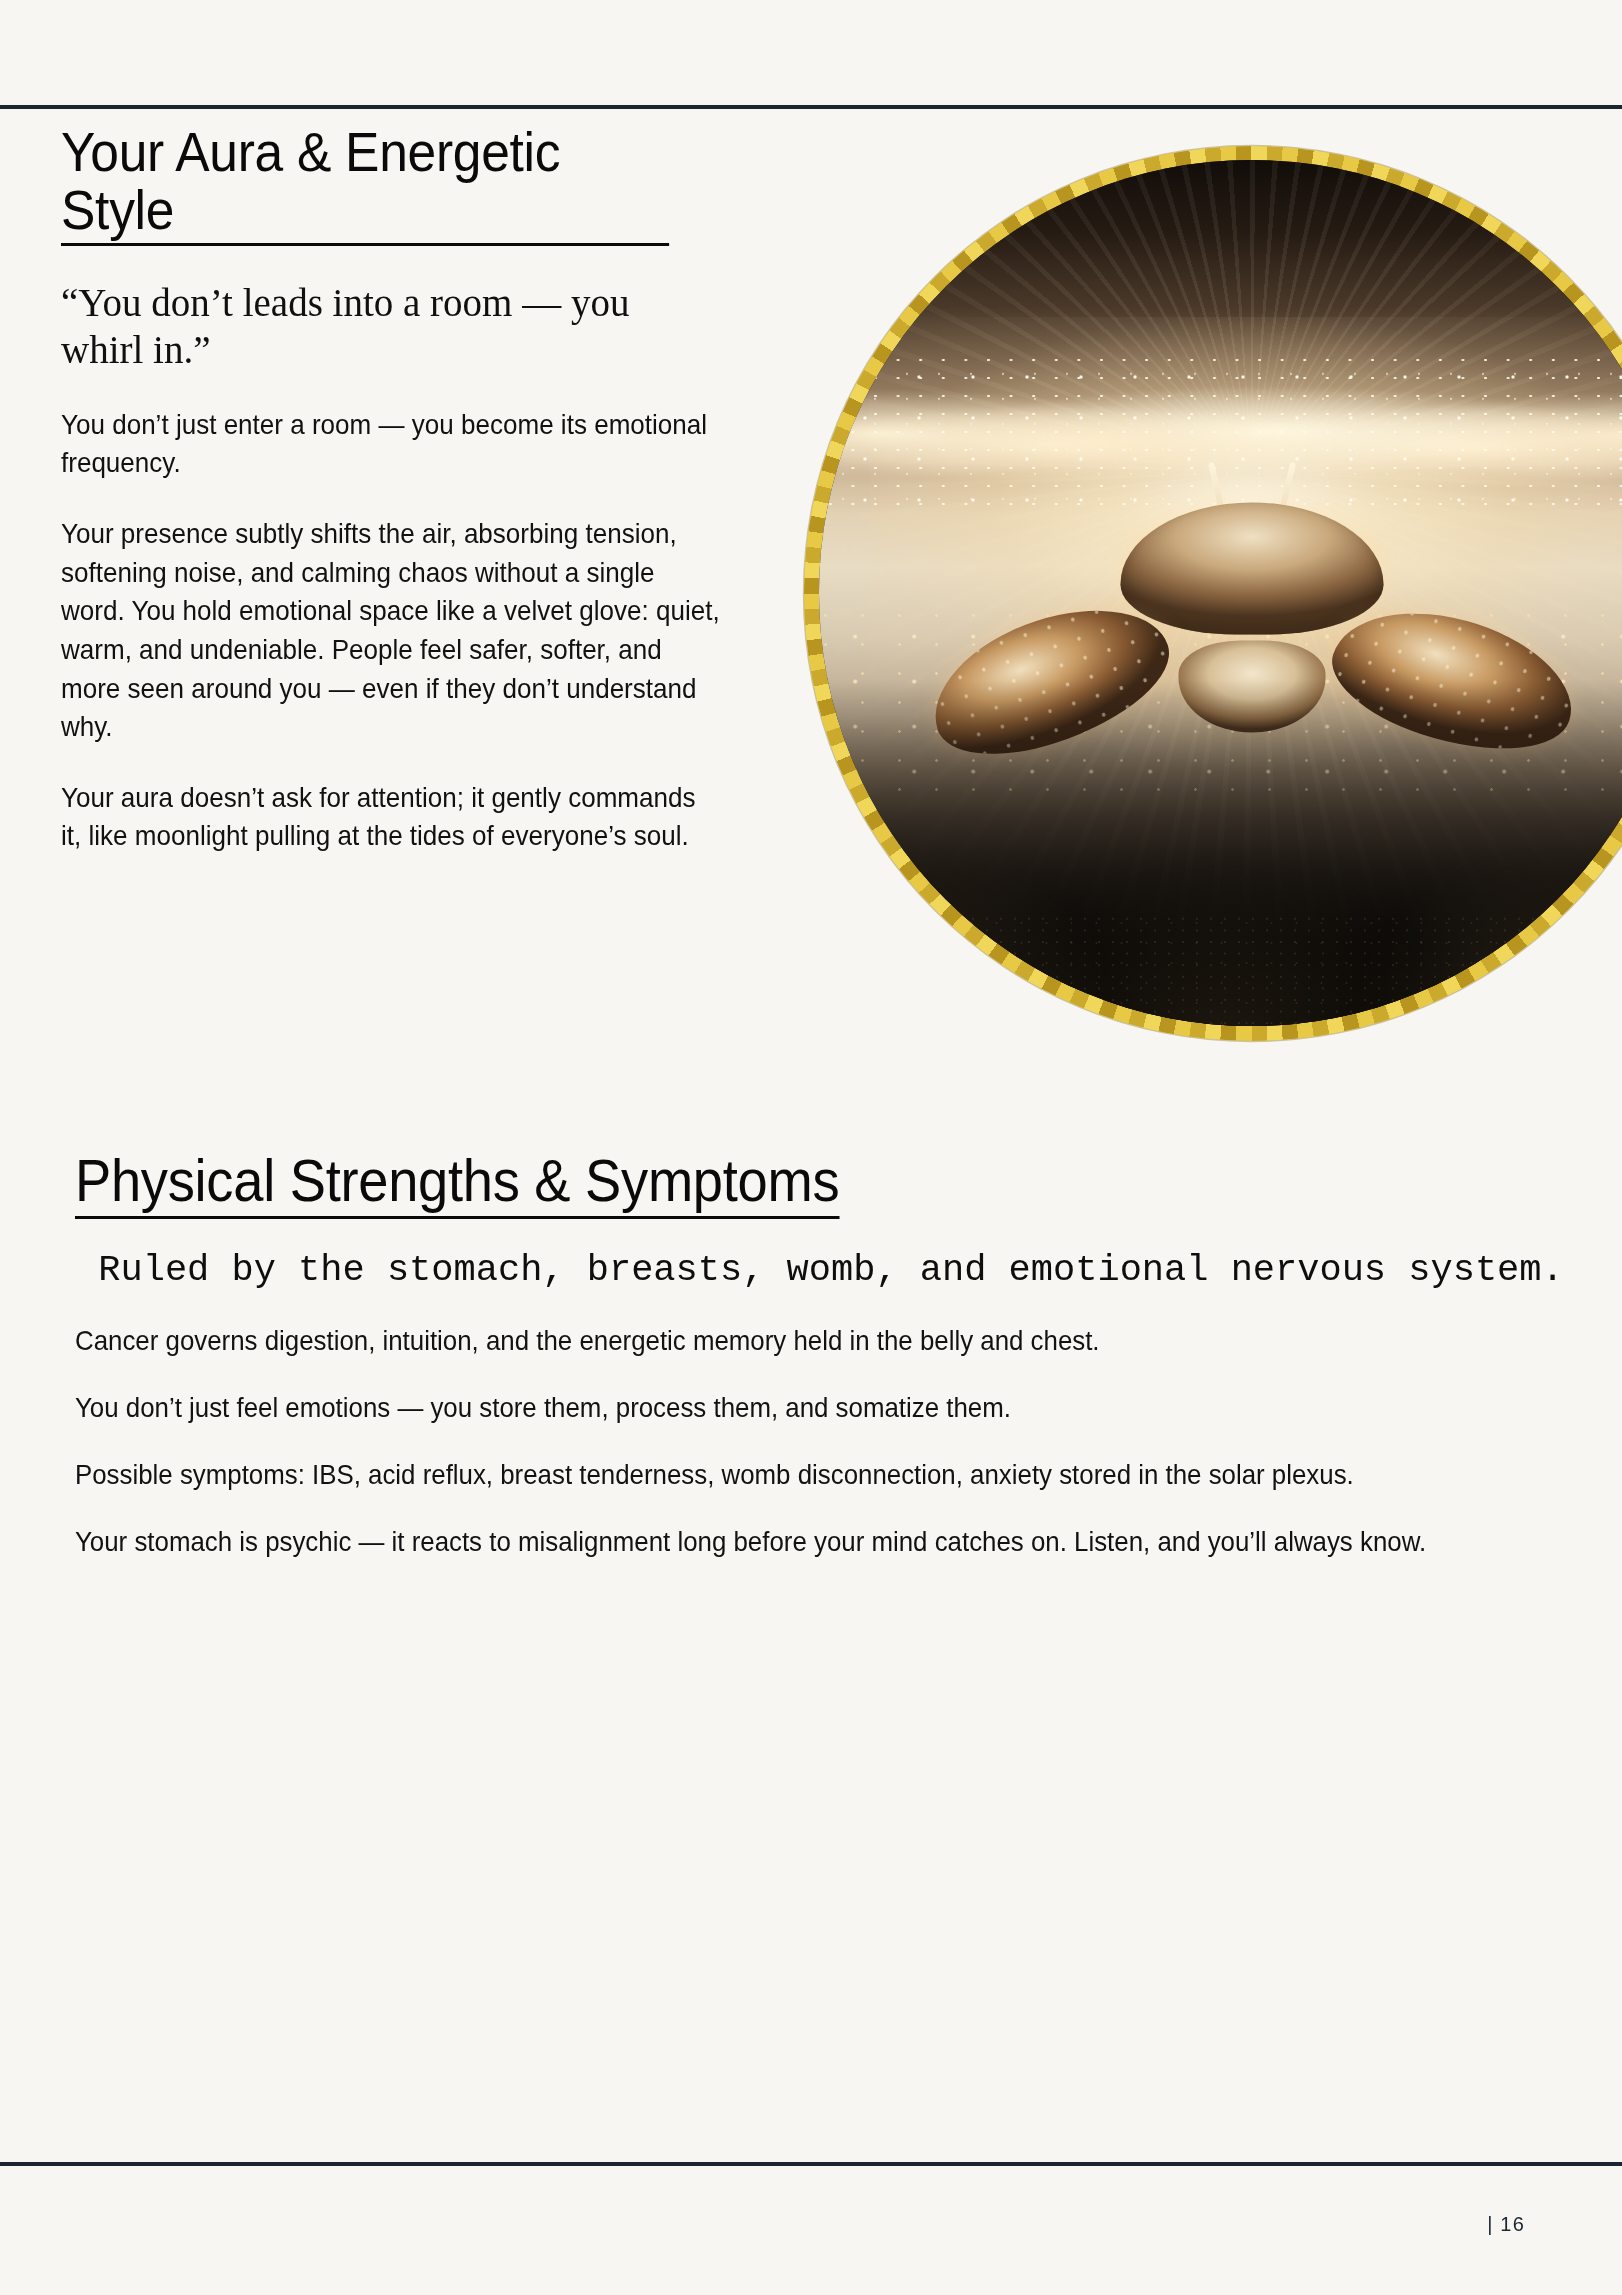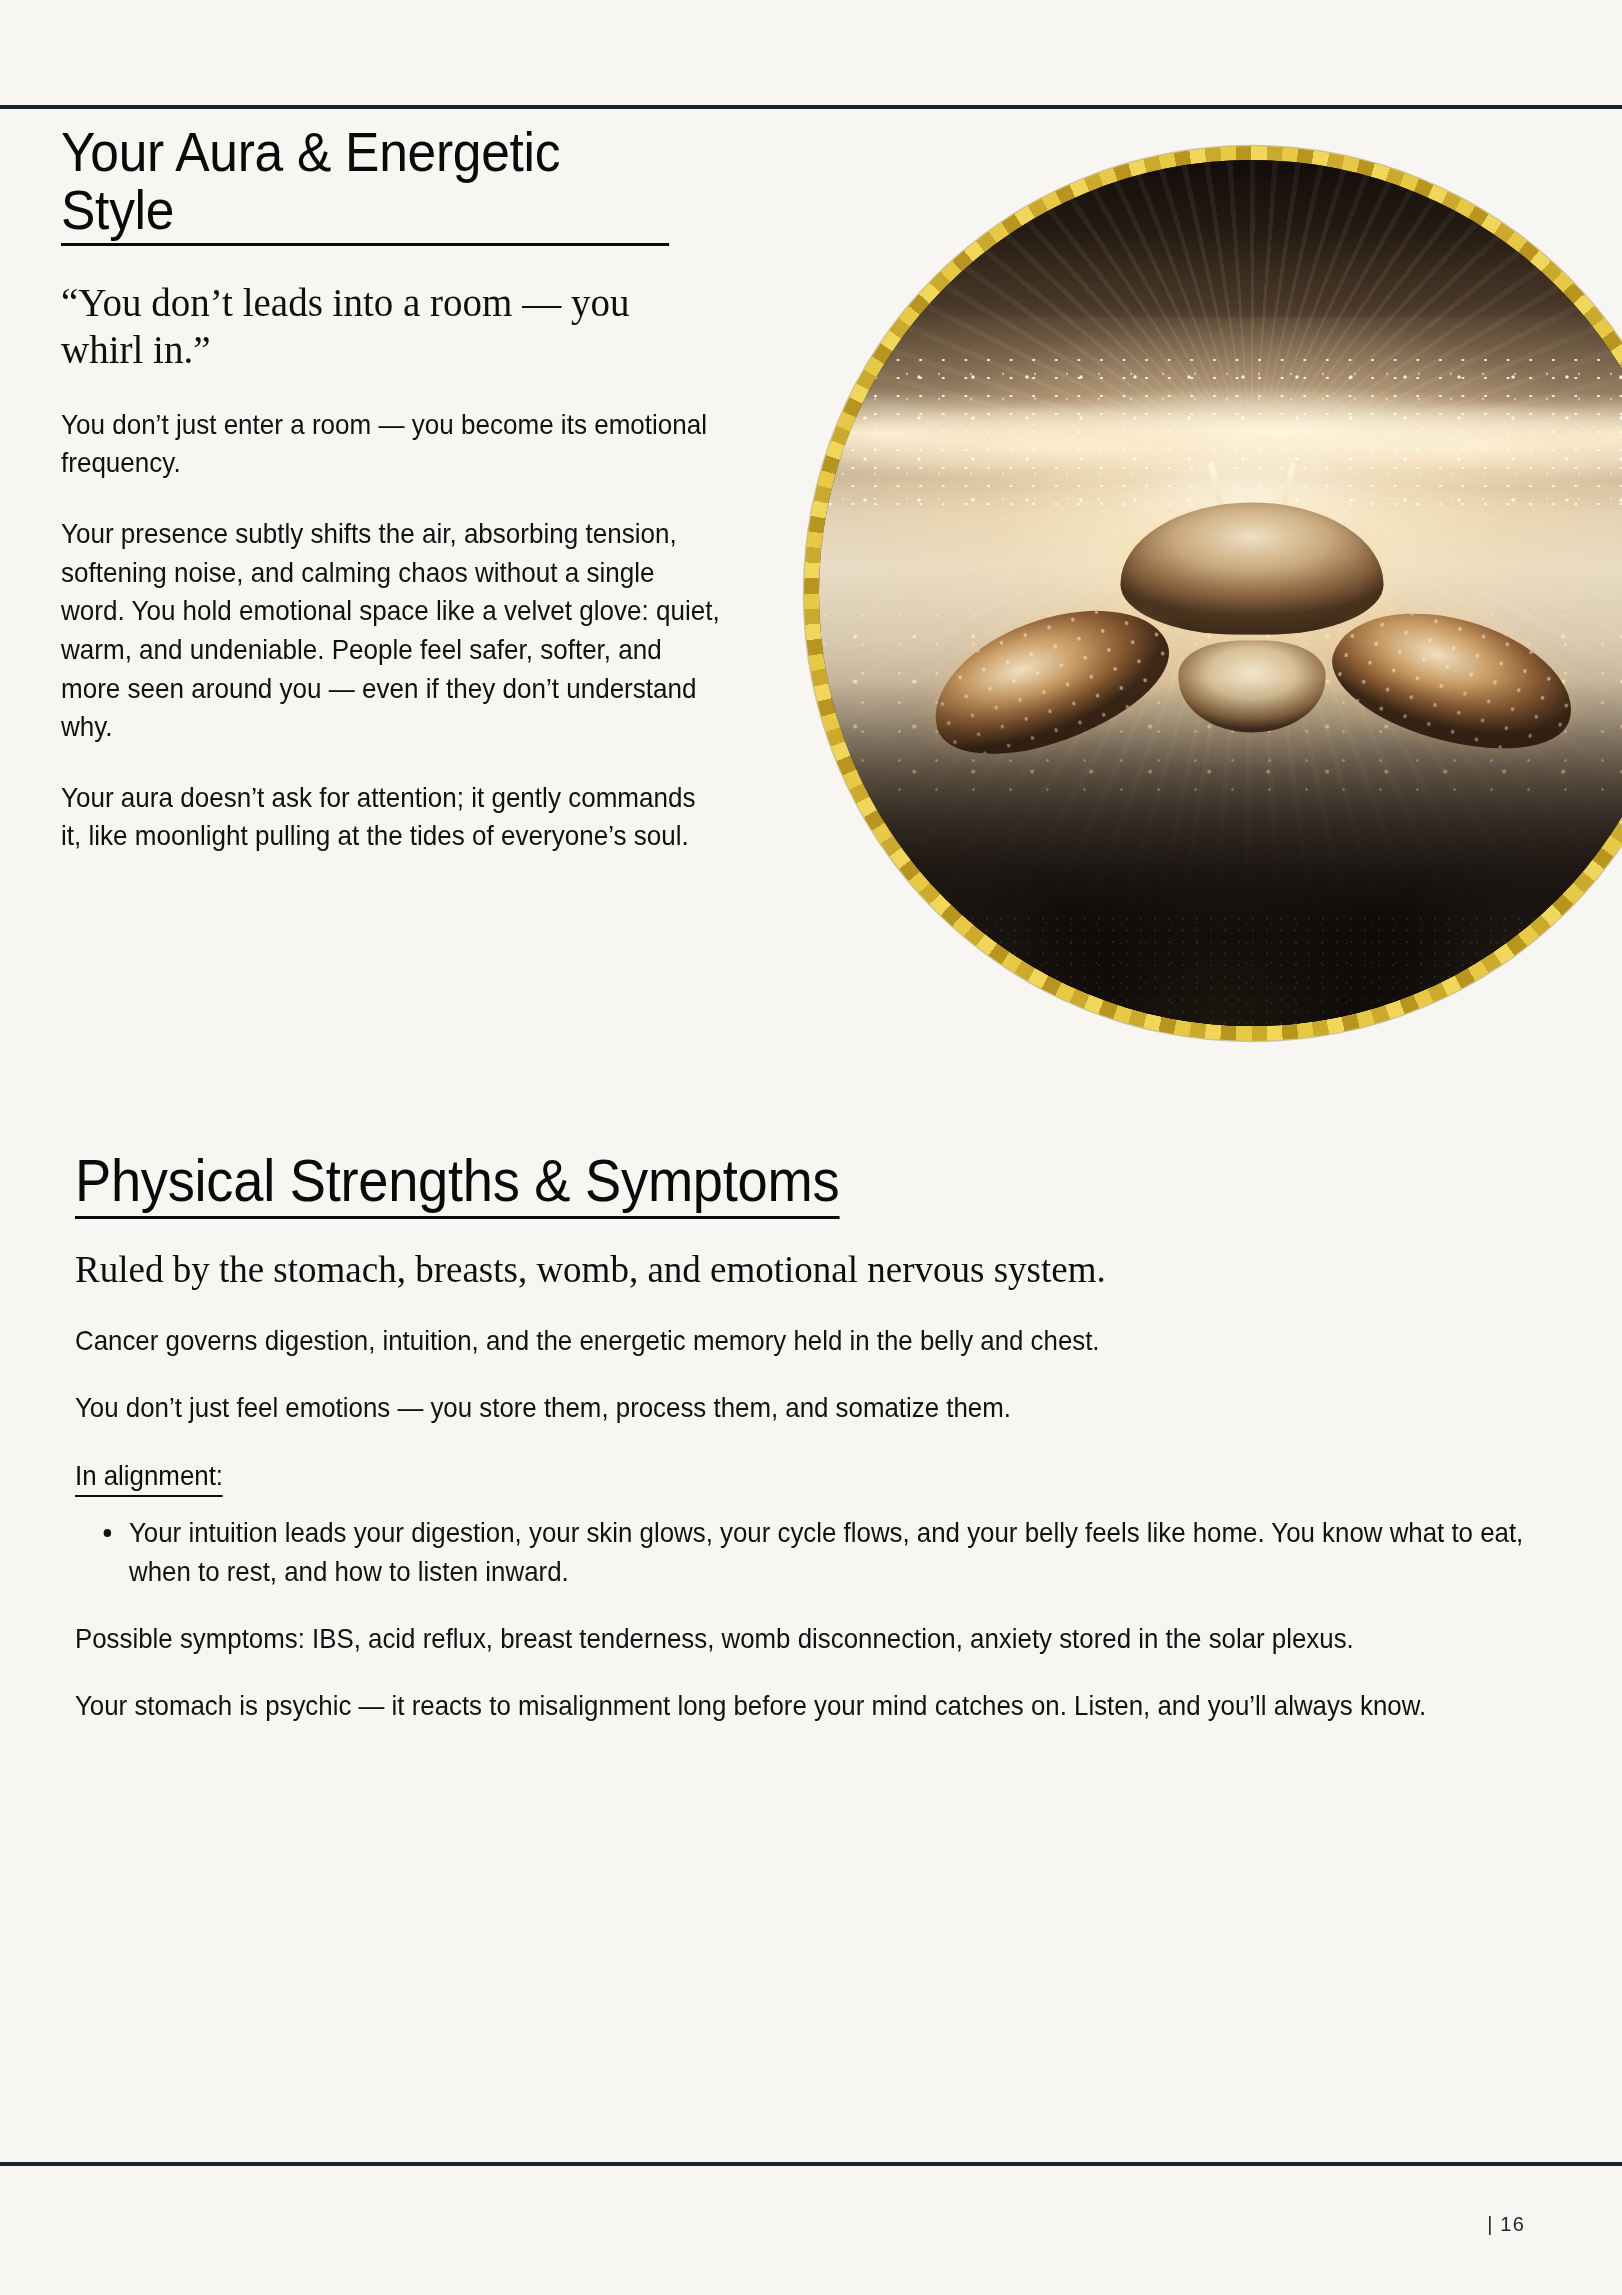--- a/index.html
+++ b/index.html
@@ -320,25 +320,26 @@
     font-size: 28px;
     line-height: 1.38;
     color: #111111;
     margin: 32px 0 0 0;
     transform: scaleX(0.93);
     transform-origin: left top;
     width: 710px;
   }
 
   .lede {
-    font-family: Liberation Serif, serif;
+    font-family: Liberation Mono, monospace;
     font-size: 37px;
     line-height: 1.25;
     color: #0e0e0e;
     margin: 28px 0 0 0;
+    text-align: center;
   }
 
   .wide-par {
     font-family: "Liberation Sans", sans-serif;
     font-size: 27.5px;
     line-height: 1.42;
     color: #121212;
     margin: 28px 0 0 0;
     transform: scaleX(0.94);
     transform-origin: left top;
@@ -445,27 +446,20 @@
   <div class="section-two">
 
     <h2 class="section-heading">Physical Strengths &amp; Symptoms</h2>
 
     <p class="lede">Ruled by the stomach, breasts, womb, and emotional nervous system.</p>
 
     <p class="wide-par">Cancer governs digestion, intuition, and the energetic memory held in the belly and chest.</p>
 
     <p class="wide-par">You don’t just feel emotions — you store them, process them, and somatize them.</p>
 
-    <div>
-      <p class="sub-label">In alignment:</p>
-
-      <ul class="bullets">
-        <li>Your intuition leads your digestion, your skin glows, your cycle flows, and your belly feels like home. You know what to eat, when to rest, and how to listen inward.</li>
-      </ul>
-    </div>
 
 
     <p class="wide-par">Possible symptoms: IBS, acid reflux, breast tenderness, womb disconnection, anxiety stored in the solar plexus.</p>
 
     <p class="wide-par">Your stomach is psychic — it reacts to misalignment long before your mind catches on. Listen, and you’ll always know.</p>
   </div>
 
   <div class="rule-bottom"></div>
 
   <div class="footer">

